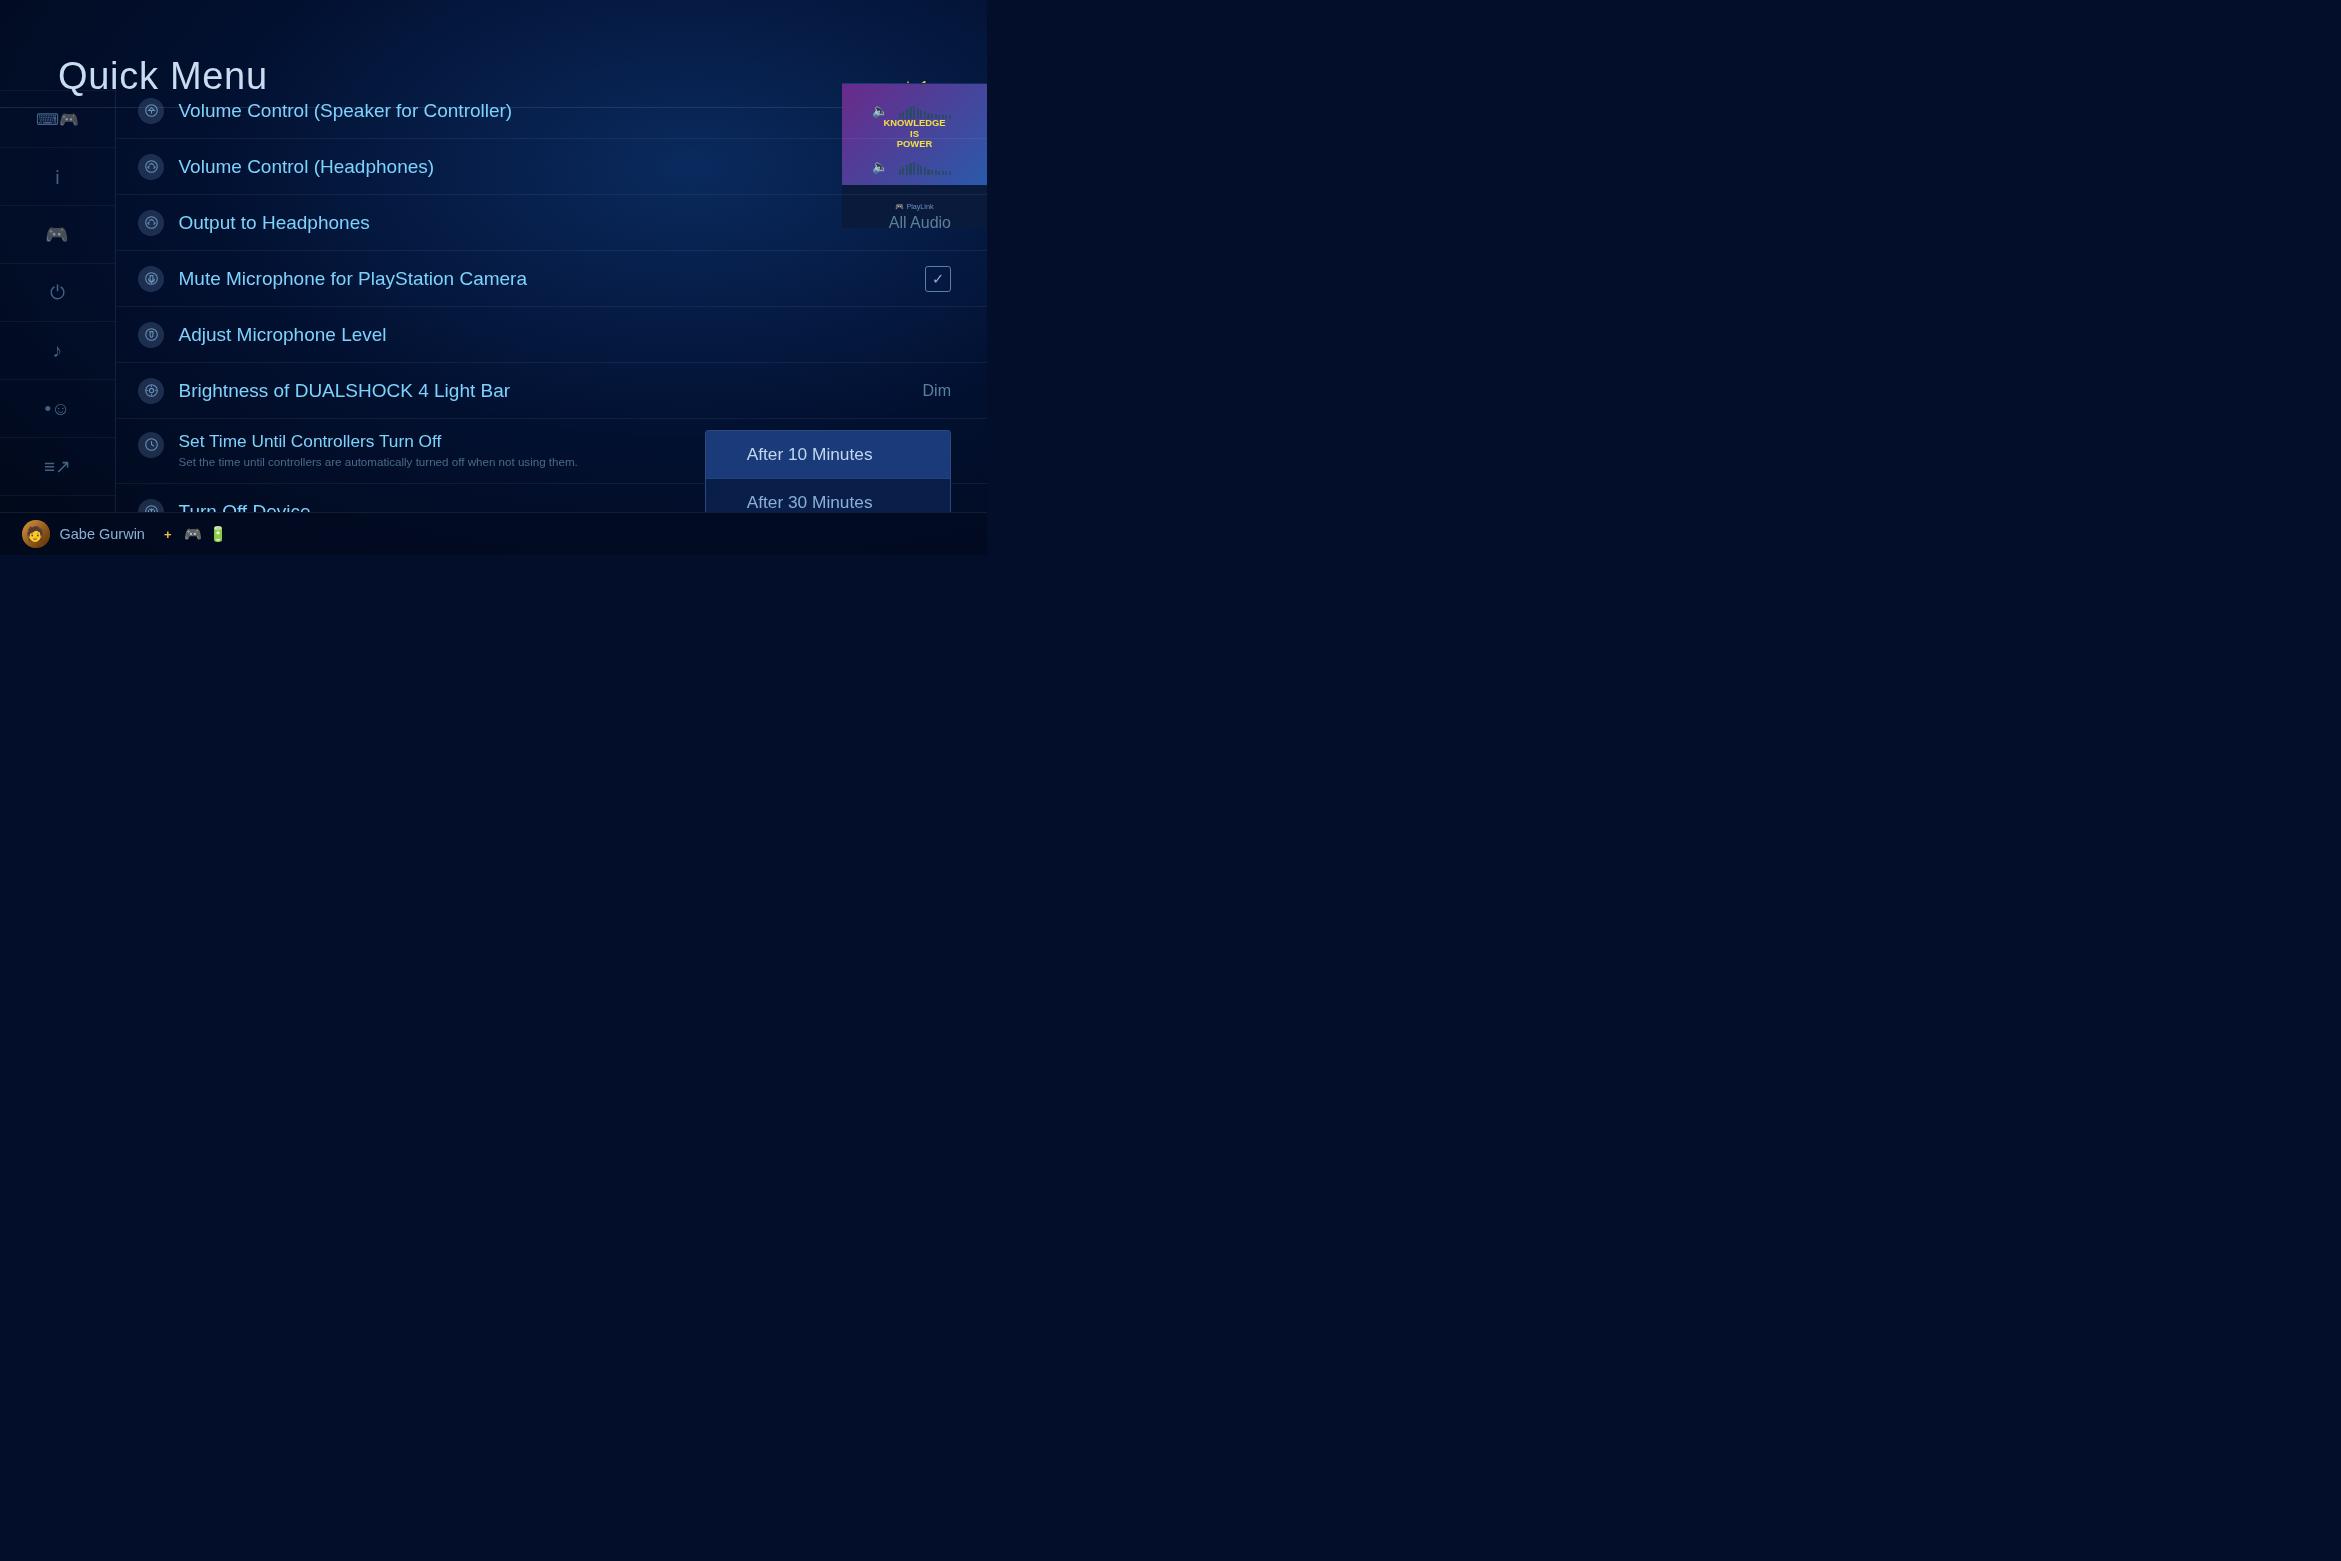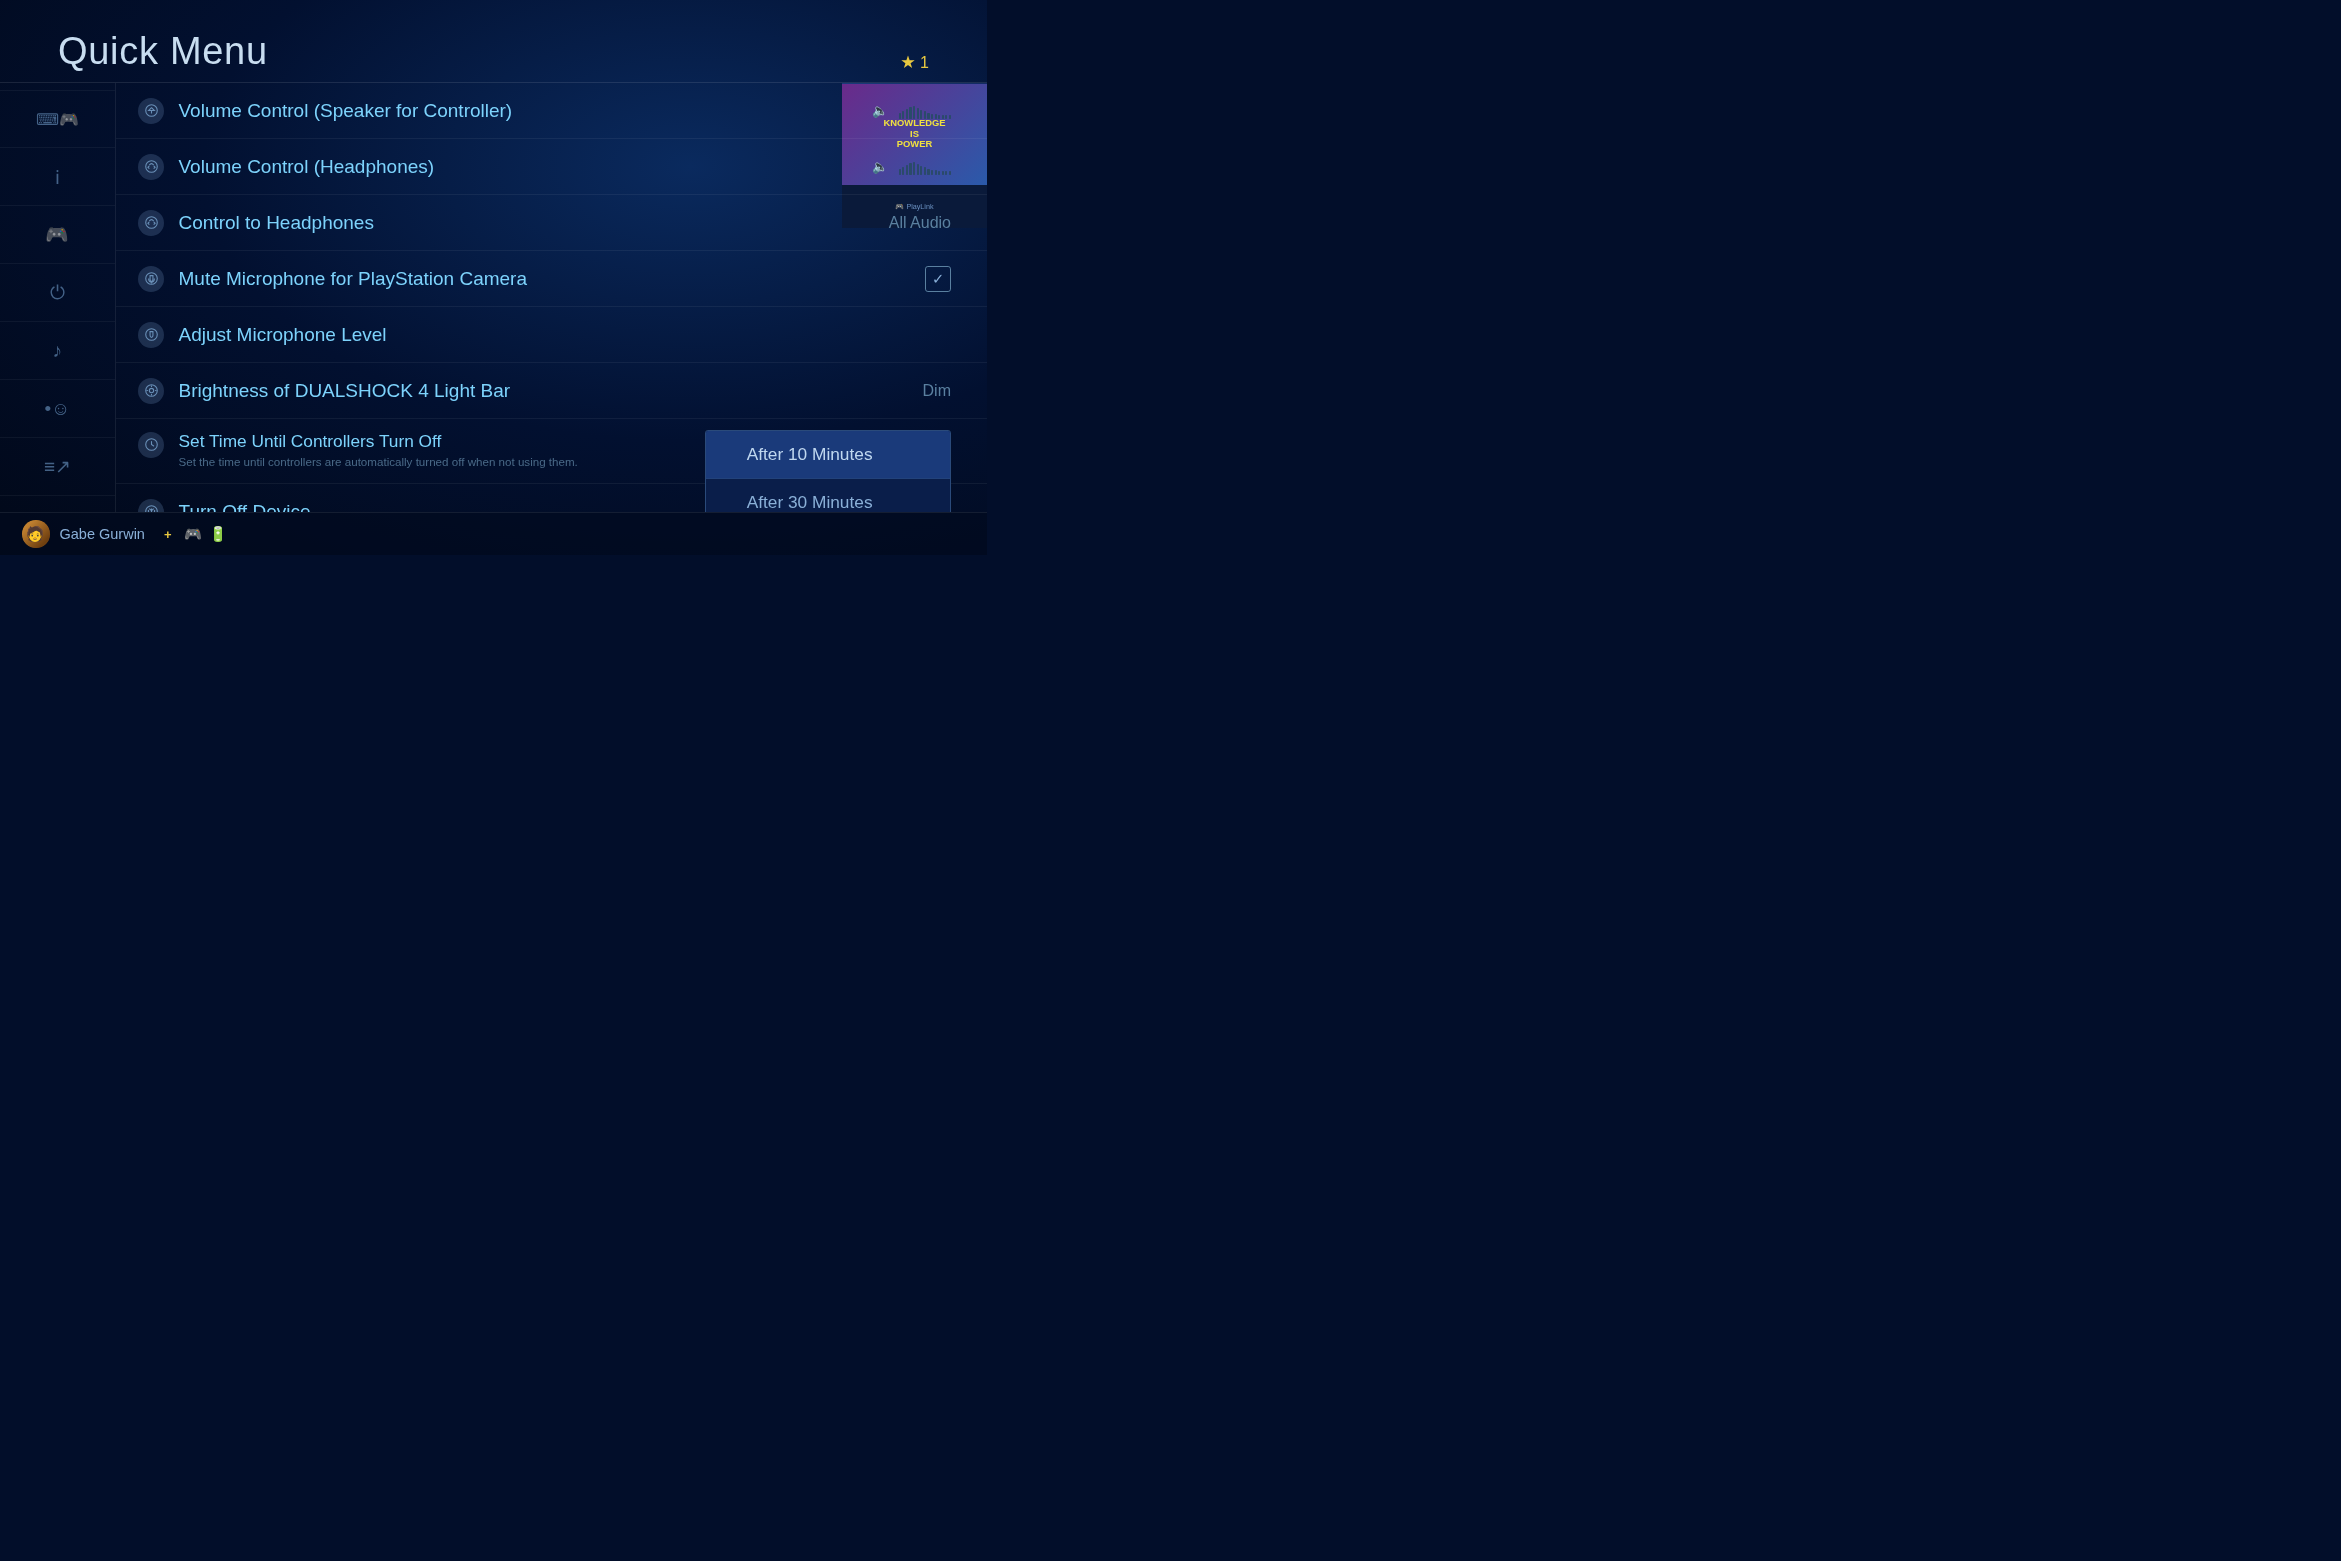--- a/index.html
+++ b/index.html
@@ -21,21 +21,21 @@
       background: radial-gradient(ellipse at 70% 30%, #0a2a5e 0%, #021030 50%, #010818 100%);
       z-index: 0;
     }
 
     
     .header {
       position: absolute;
       top: 0;
       left: 0;
       right: 0;
-      height: 83px;
+      height: 108px;
       z-index: 2;
       display: flex;
       align-items: flex-end;
       padding: 0 58px 8.7px 58px;
       border-bottom: 0.7px solid rgba(255,255,255,0.1);
     }
 
     .header-title {
       font-size: 38px;
       font-weight: 300;
@@ -435,21 +435,21 @@
     </div>
   </div>
 
   <div class="menu-item">
     <div class="menu-icon">
       <svg width="13" height="13" viewBox="0 0 18 18" fill="none">
         <circle cx="9" cy="9" r="8" stroke="#6a90b8" stroke-width="1.5" fill="none"></circle>
         <path d="M6 8 L4 10 L6 12 M12 8 L14 10 L12 12 M6 7 Q9 3 12 7" stroke="#6a90b8" stroke-width="1.5" fill="none"></path>
       </svg>
     </div>
-    <span class="menu-label">Control to Headphones</span>
+    <span class="menu-label">Output to Headphones</span>
     <span class="menu-value">All Audio</span>
   </div>
 
   <div class="menu-item">
     <div class="menu-icon">
       <svg width="13" height="13" viewBox="0 0 18 18" fill="none">
         <circle cx="9" cy="9" r="8" stroke="#6a90b8" stroke-width="1.5" fill="none"></circle>
         <path d="M7 5 L11 5 L11 10 Q11 13 9 13 Q7 13 7 10 Z M5 9 Q5 14 9 14 Q13 14 13 9 M9 14 L9 16" stroke="#6a90b8" stroke-width="1.5" fill="none"></path>
       </svg>
     </div>

